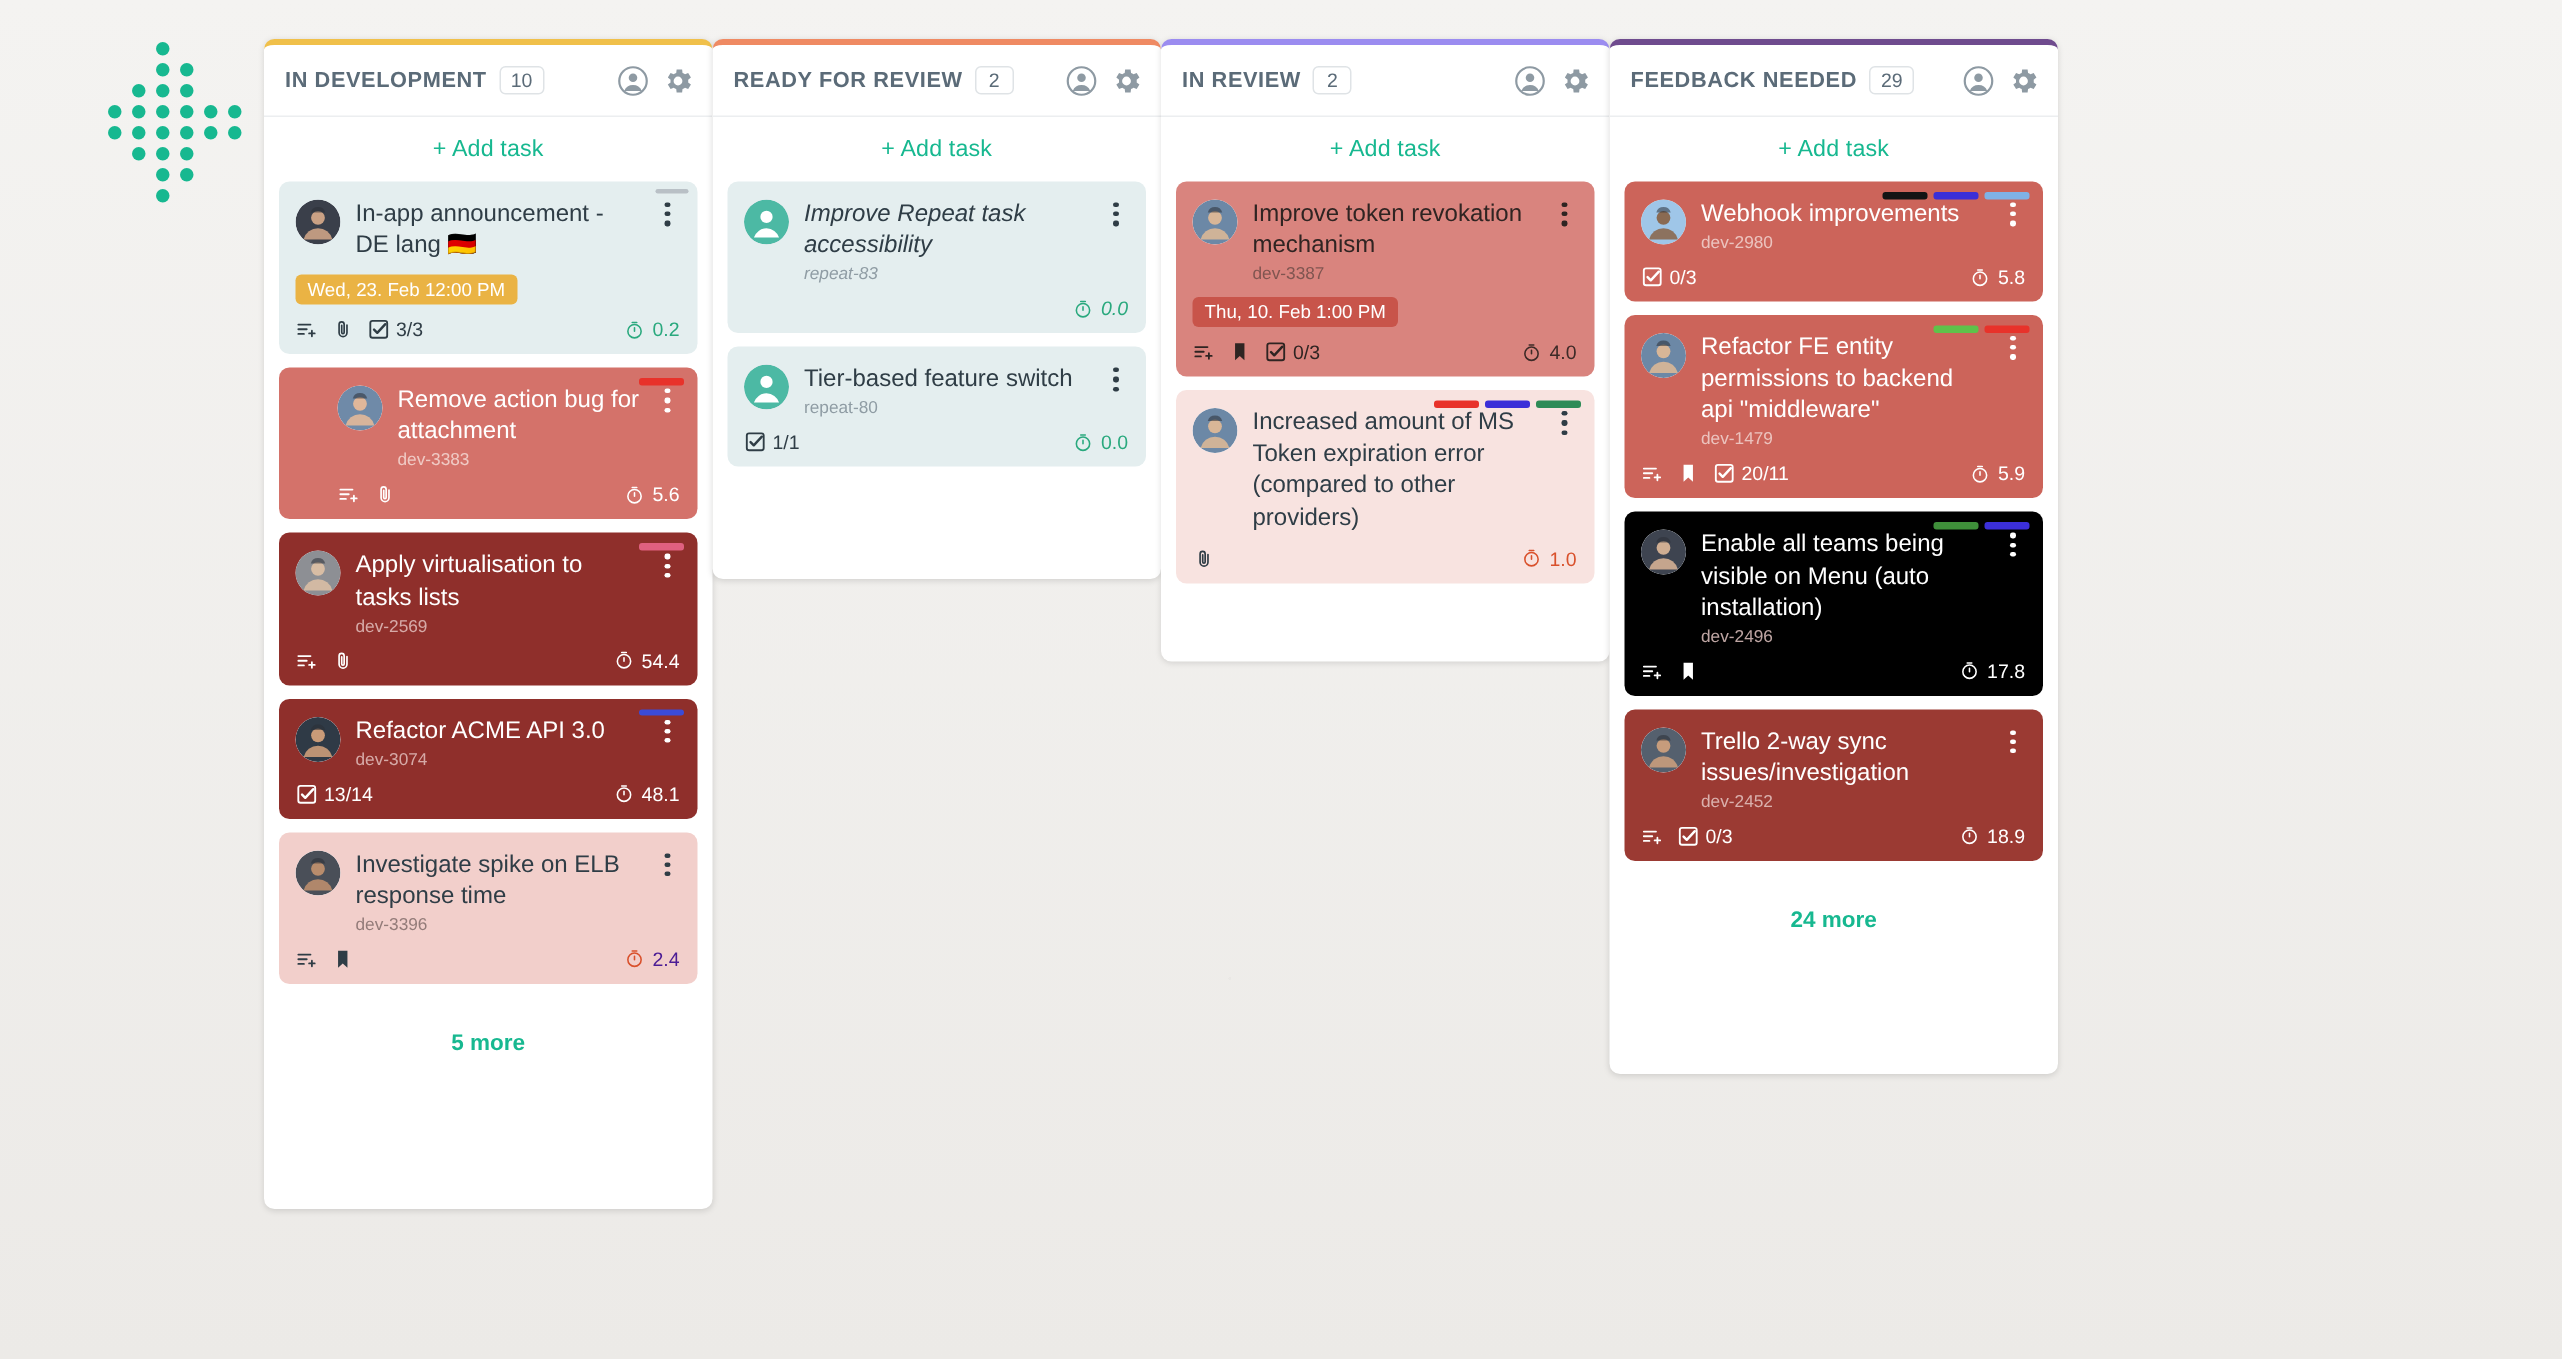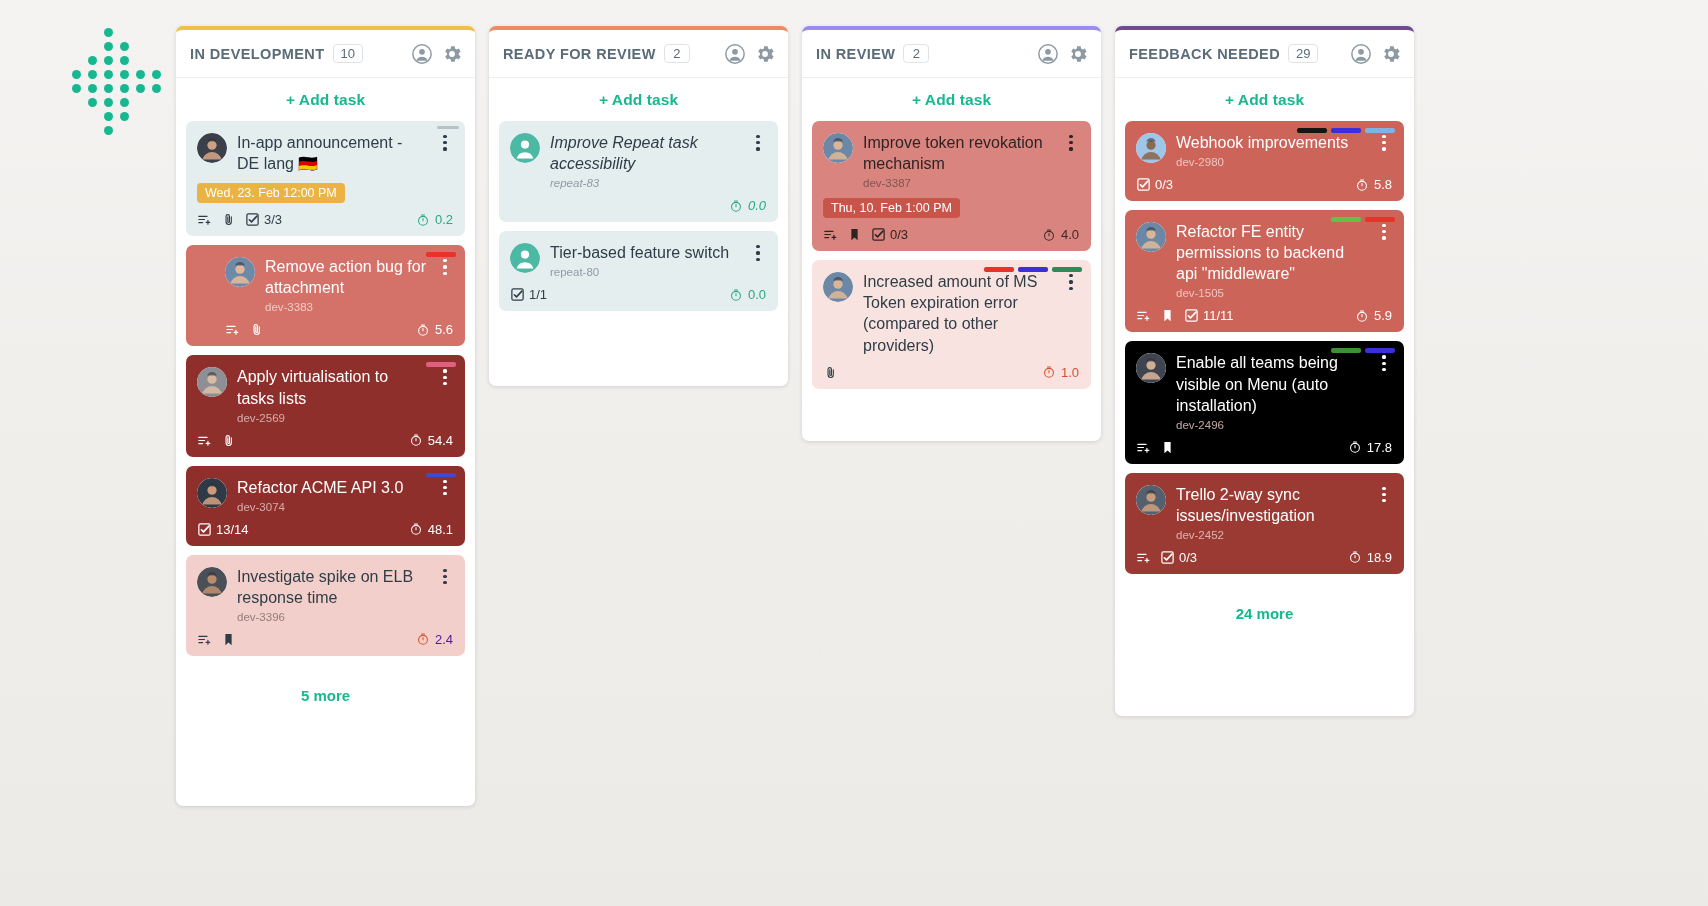--- a/index.html
+++ b/index.html
@@ -15,21 +15,21 @@
       radial-gradient(circle at 48% 72%, rgba(0,0,0,0.02) 0 1px, transparent 1px),
       radial-gradient(circle at 80% 18%, rgba(0,0,0,0.02) 0 1px, transparent 1px),
       linear-gradient(180deg,#f4f3f1,#eceae7);
   }
 
   
   #logo { position:absolute; left:72px; top:28px; width:96px; height:112px; }
   #logo i { position:absolute; width:9px; height:9px; border-radius:50%; background:#17b890; display:block; }
 
   
-  #board { position:absolute; left:176px; top:26px; display:flex; align-items:flex-start; gap:14px; }
+  #board { position:absolute; left:176px; top:26px; display:flex; align-items:flex-start; gap:0; }
 
   .column {
     background:#ffffff;
     border-radius:7px;
     box-shadow:0 1px 4px rgba(0,0,0,0.13);
     width:299px;
     border-top:4px solid #ccc;
     overflow:hidden;
     position:relative;
   }
@@ -44,21 +44,21 @@
   }
   .col-count {
     font-size:13px; color:#5b6b78; border:1px solid #dfe3e6; border-radius:4px;
     padding:1px 7px; min-width:26px; text-align:center; background:#fff;
   }
   .col-head-spacer { flex:1; }
   .hicon { width:22px; height:22px; color:#8e9aa3; flex:none; cursor:pointer; }
   .hicon svg { display:block; width:22px; height:22px; fill:#8e9aa3; }
 
   .add-task {
-    text-align:center; color:#17b890; font-size:15.5px; font-weight:700;
+    text-align:center; color:#17b890; font-size:15.5px; font-weight:400;
     padding:13px 0 12px; cursor:pointer; letter-spacing:.1px;
   }
 
   .cards { padding:0 10px 6px; }
 
   .card {
     position:relative; border-radius:7px; margin-bottom:9px;
     padding:11px 12px 9px 11px; overflow:hidden;
   }
   .card-top { display:flex; gap:10px; align-items:flex-start; }
@@ -668,21 +668,21 @@
             <div class="avatar">
               <svg viewBox="0 0 30 30">
                 <circle cx="15" cy="15" r="15" fill="#6c88a6"></circle>
                 <circle cx="15" cy="12.2" r="4.6" fill="#d8b697"></circle>
                 <path d="M5.4 26.6a9.9 9.9 0 0 1 19.2 0z" fill="#d8b697" opacity=".92"></path>
                 <path d="M10.2 8.6a5 5 0 0 1 9.6 0z" fill="#2b2f36" opacity=".55"></path>
               </svg>
             </div>
             <div class="card-mid">
               <div class="card-title">Refactor FE entity permissions to backend api "middleware"</div>
-              <div class="card-id" style="color: rgb(243, 217, 213);">dev-1505</div>
+              <div class="card-id" style="color: rgb(243, 217, 213);">dev-1479</div>
             </div>
             <div class="menu-dots">
               <b style="background: rgb(255, 255, 255);"></b>
               <b style="background: rgb(255, 255, 255);"></b>
               <b style="background: rgb(255, 255, 255);"></b>
             </div>
           </div>
           <div class="card-foot">
             <span class="fi">
               <svg viewBox="0 0 24 24">
@@ -695,21 +695,21 @@
                 <path fill="#ffffff" d="M7 3h10v18l-5-4.4L7 21z"></path>
               </svg>
             </span>
             <span class="chk">
               <span class="fi">
                 <svg viewBox="0 0 24 24">
                   <rect x="3" y="3" width="18" height="18" rx="2.4" fill="none" stroke="#ffffff" stroke-width="2"></rect>
                   <path fill="none" stroke="#ffffff" stroke-width="2.6" stroke-linecap="round" stroke-linejoin="round" d="M7 12.4l3.4 3.4L19 6.6"></path>
                 </svg>
               </span>
-              <span>11/11</span>
+              <span>20/11</span>
             </span>
             <div class="foot-spacer"></div>
             <span class="timer" style="color: rgb(255, 255, 255);">
               <span>
                 <svg viewBox="0 0 24 24">
                   <circle cx="12" cy="13.4" r="7.6" fill="none" stroke="#ffffff" stroke-width="1.8"></circle>
                   <path stroke="#ffffff" stroke-width="1.8" stroke-linecap="round" d="M12 9.4v4M9.4 3.4h5.2"></path>
                 </svg>
               </span>
               <span>5.9</span>

